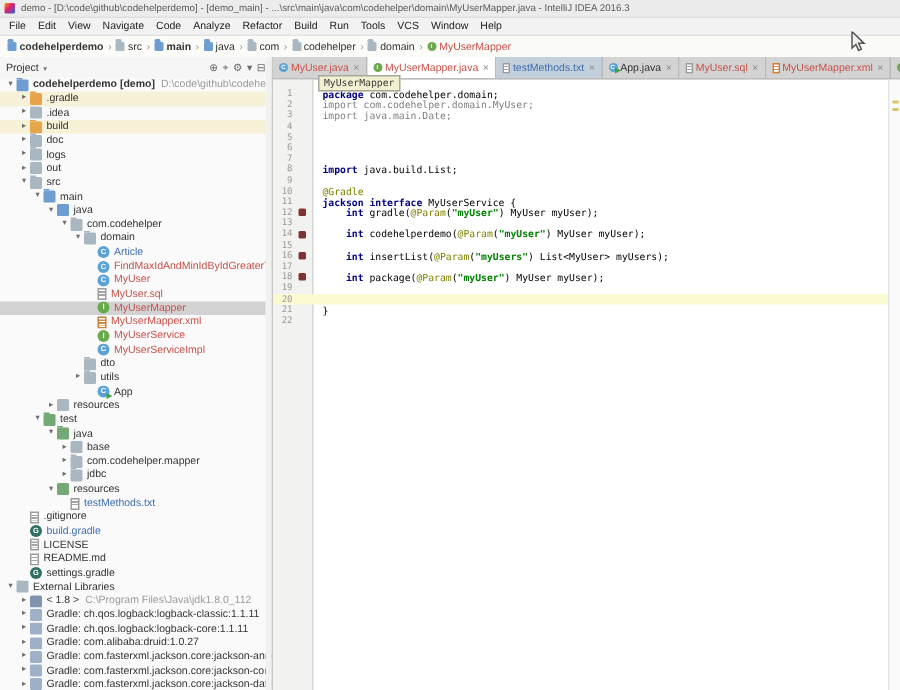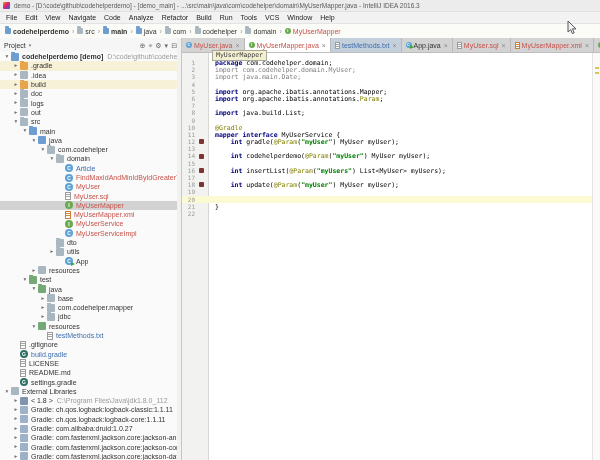--- a/index.html
+++ b/index.html
@@ -457,26 +457,24 @@
               <span class="code-text"><span class="seg-gr">import java.main.Date;</span></span>
             </div>
             <div class="code-line">
               <span class="lnum">4</span>
               <span class="lmark"></span>
               <span class="code-text"></span>
             </div>
             <div class="code-line">
               <span class="lnum">5</span>
               <span class="lmark"></span>
-              <span class="code-text"><span class="seg-kw">import</span><span class="seg-pl"> org.apache.ibatis.annotations.Mapper;</span></span>
             </div>
             <div class="code-line">
               <span class="lnum">6</span>
               <span class="lmark"></span>
-              <span class="code-text"><span class="seg-kw">import</span><span class="seg-pl"> org.apache.ibatis.annotations.</span><span class="seg-ann">Param</span><span class="seg-pl">;</span></span>
             </div>
             <div class="code-line">
               <span class="lnum">7</span>
               <span class="lmark"></span>
               <span class="code-text"></span>
             </div>
             <div class="code-line">
               <span class="lnum">8</span>
               <span class="lmark"></span>
               <span class="code-text"><span class="seg-kw">import</span><span class="seg-pl"> java.build.List;</span></span>
@@ -487,21 +485,21 @@
               <span class="code-text"></span>
             </div>
             <div class="code-line">
               <span class="lnum">10</span>
               <span class="lmark"></span>
               <span class="code-text"><span class="seg-ann">@Gradle</span></span>
             </div>
             <div class="code-line">
               <span class="lnum">11</span>
               <span class="lmark"></span>
-              <span class="code-text"><span class="seg-kw">mapper interface</span><span class="seg-pl"> MyUserService {</span></span>
+              <span class="code-text"><span class="seg-kw">jackson interface</span><span class="seg-pl"> MyUserService {</span></span>
             </div>
             <div class="code-line">
               <span class="lnum">12</span>
               <span class="lmark">
                 <span class="mapper-dot"></span>
               </span>
               <span class="code-text"><span class="seg-pl">    </span><span class="seg-kw">int</span><span class="seg-pl"> gradle(</span><span class="seg-ann">@Param</span><span class="seg-pl">(</span><span class="seg-str">"myUser"</span><span class="seg-pl">) MyUser myUser);</span></span>
             </div>
             <div class="code-line">
               <span class="lnum">13</span>
@@ -530,21 +528,21 @@
             <div class="code-line">
               <span class="lnum">17</span>
               <span class="lmark"></span>
               <span class="code-text"></span>
             </div>
             <div class="code-line">
               <span class="lnum">18</span>
               <span class="lmark">
                 <span class="mapper-dot"></span>
               </span>
-              <span class="code-text"><span class="seg-pl">    </span><span class="seg-kw">int</span><span class="seg-pl"> update(</span><span class="seg-ann">@Param</span><span class="seg-pl">(</span><span class="seg-str">"myUser"</span><span class="seg-pl">) MyUser myUser);</span></span>
+              <span class="code-text"><span class="seg-pl">    </span><span class="seg-kw">int</span><span class="seg-pl"> package(</span><span class="seg-ann">@Param</span><span class="seg-pl">(</span><span class="seg-str">"myUser"</span><span class="seg-pl">) MyUser myUser);</span></span>
             </div>
             <div class="code-line">
               <span class="lnum">19</span>
               <span class="lmark"></span>
               <span class="code-text"></span>
             </div>
             <div class="code-line caret">
               <span class="lnum">20</span>
               <span class="lmark"></span>
               <span class="code-text"></span>

